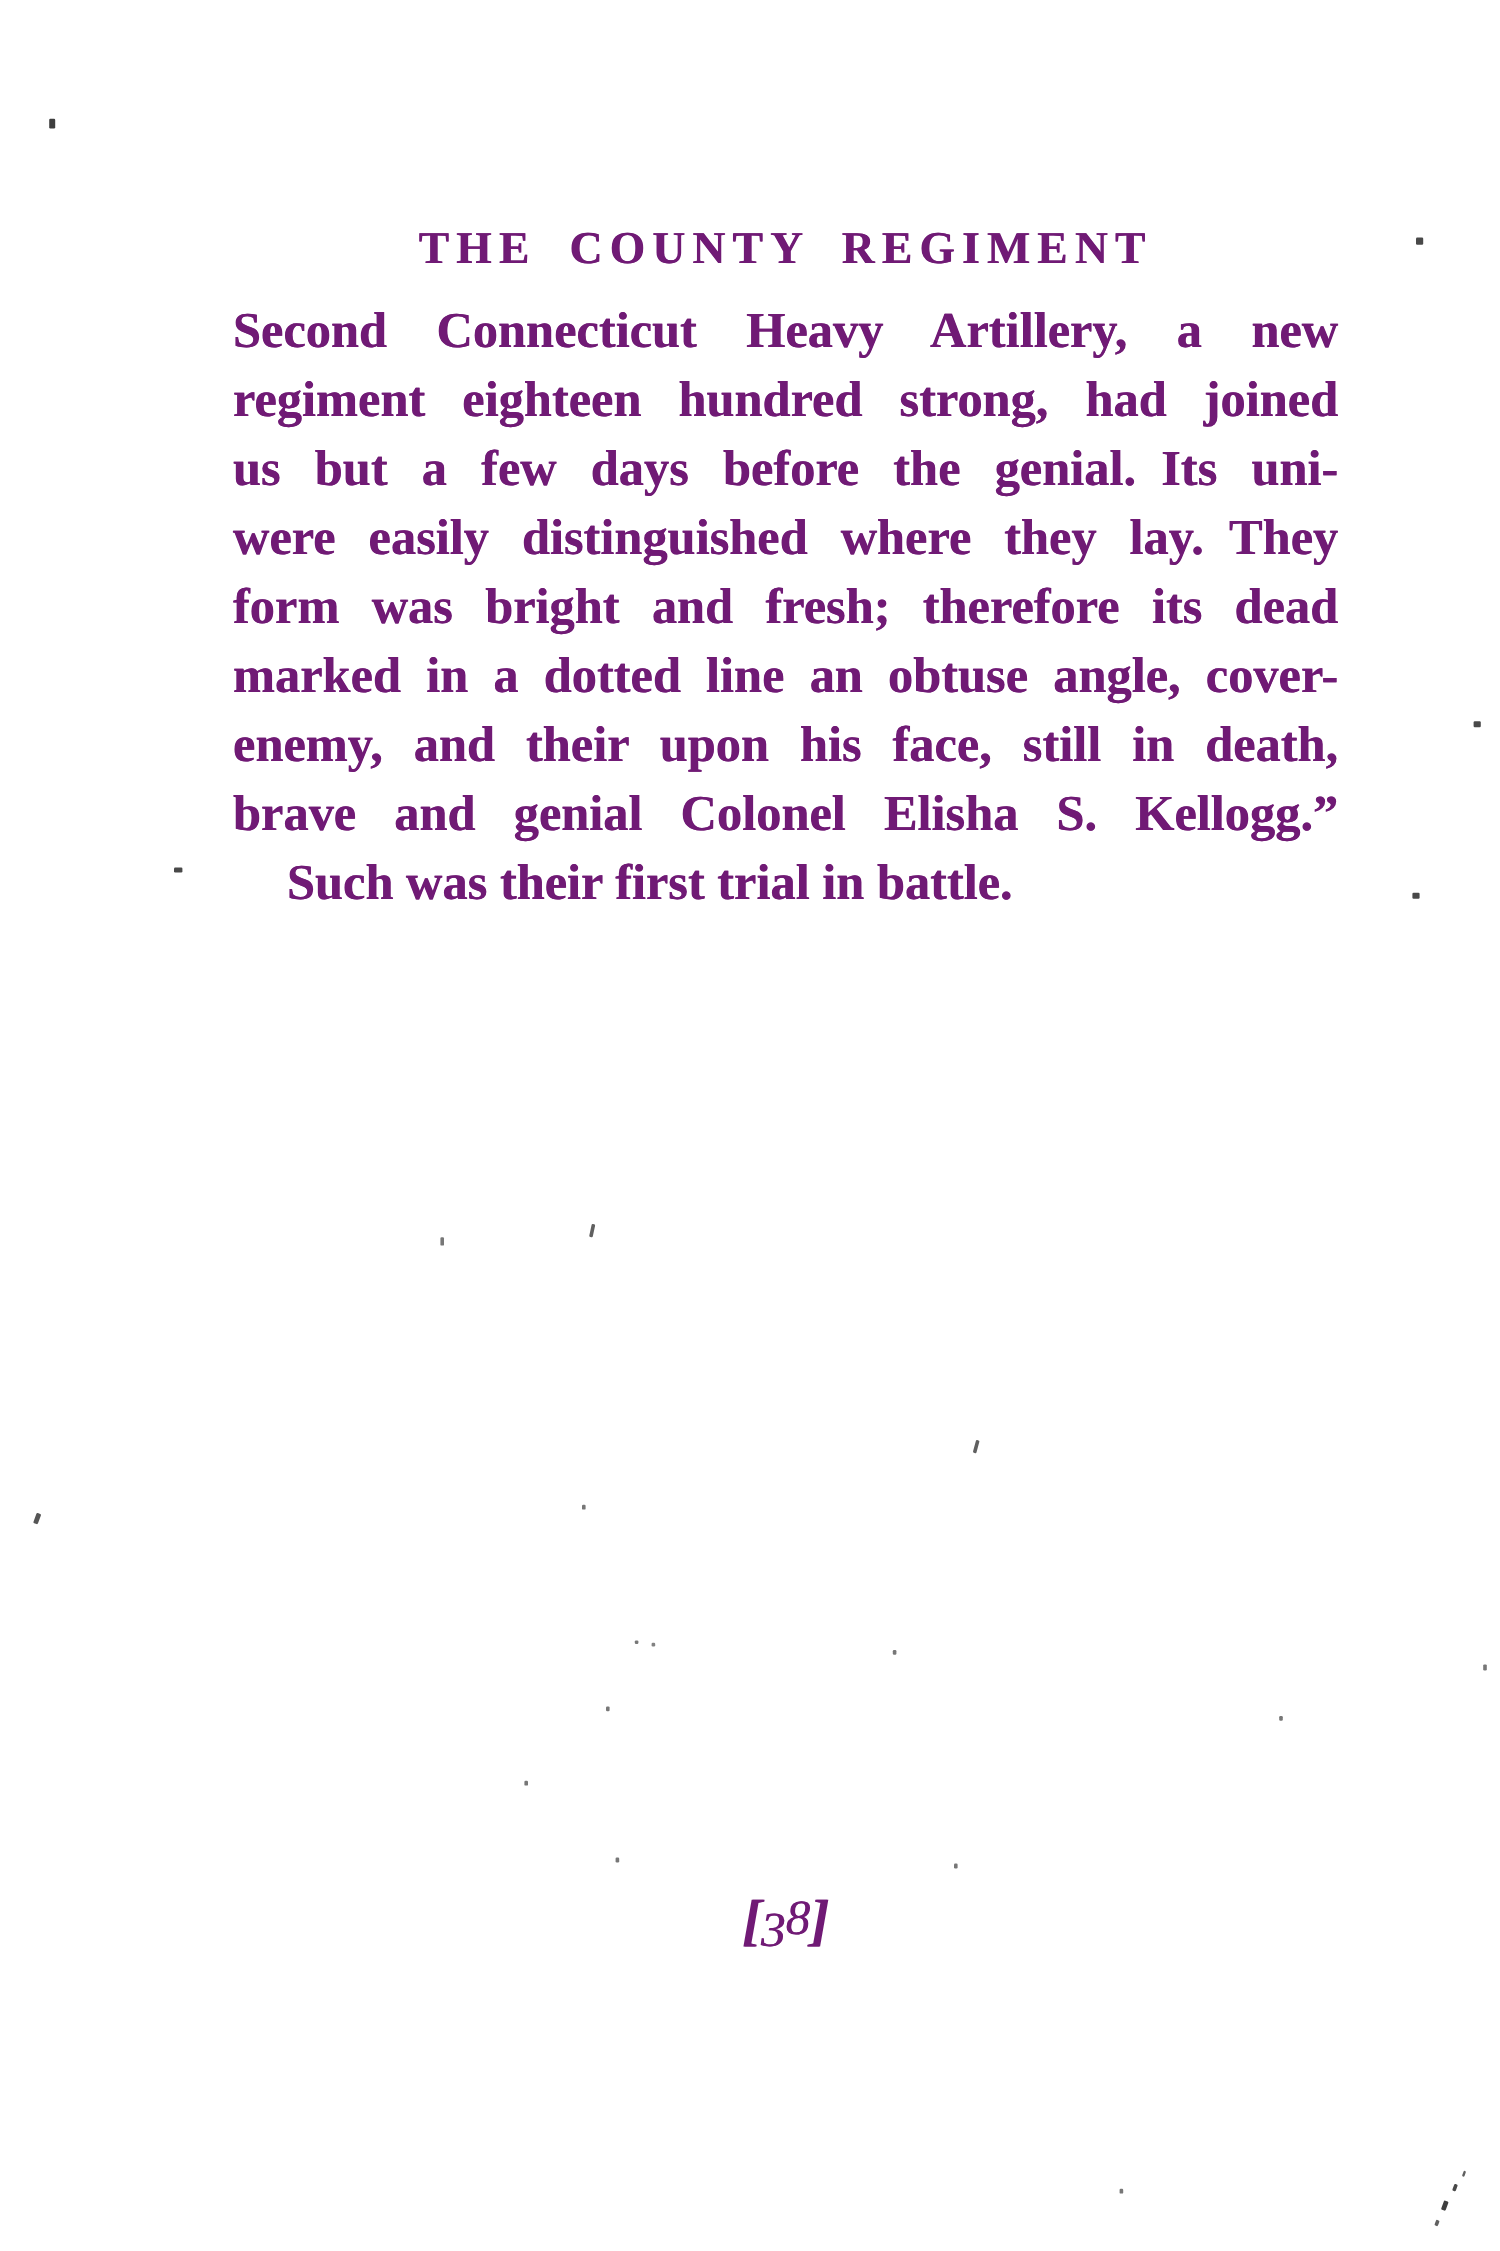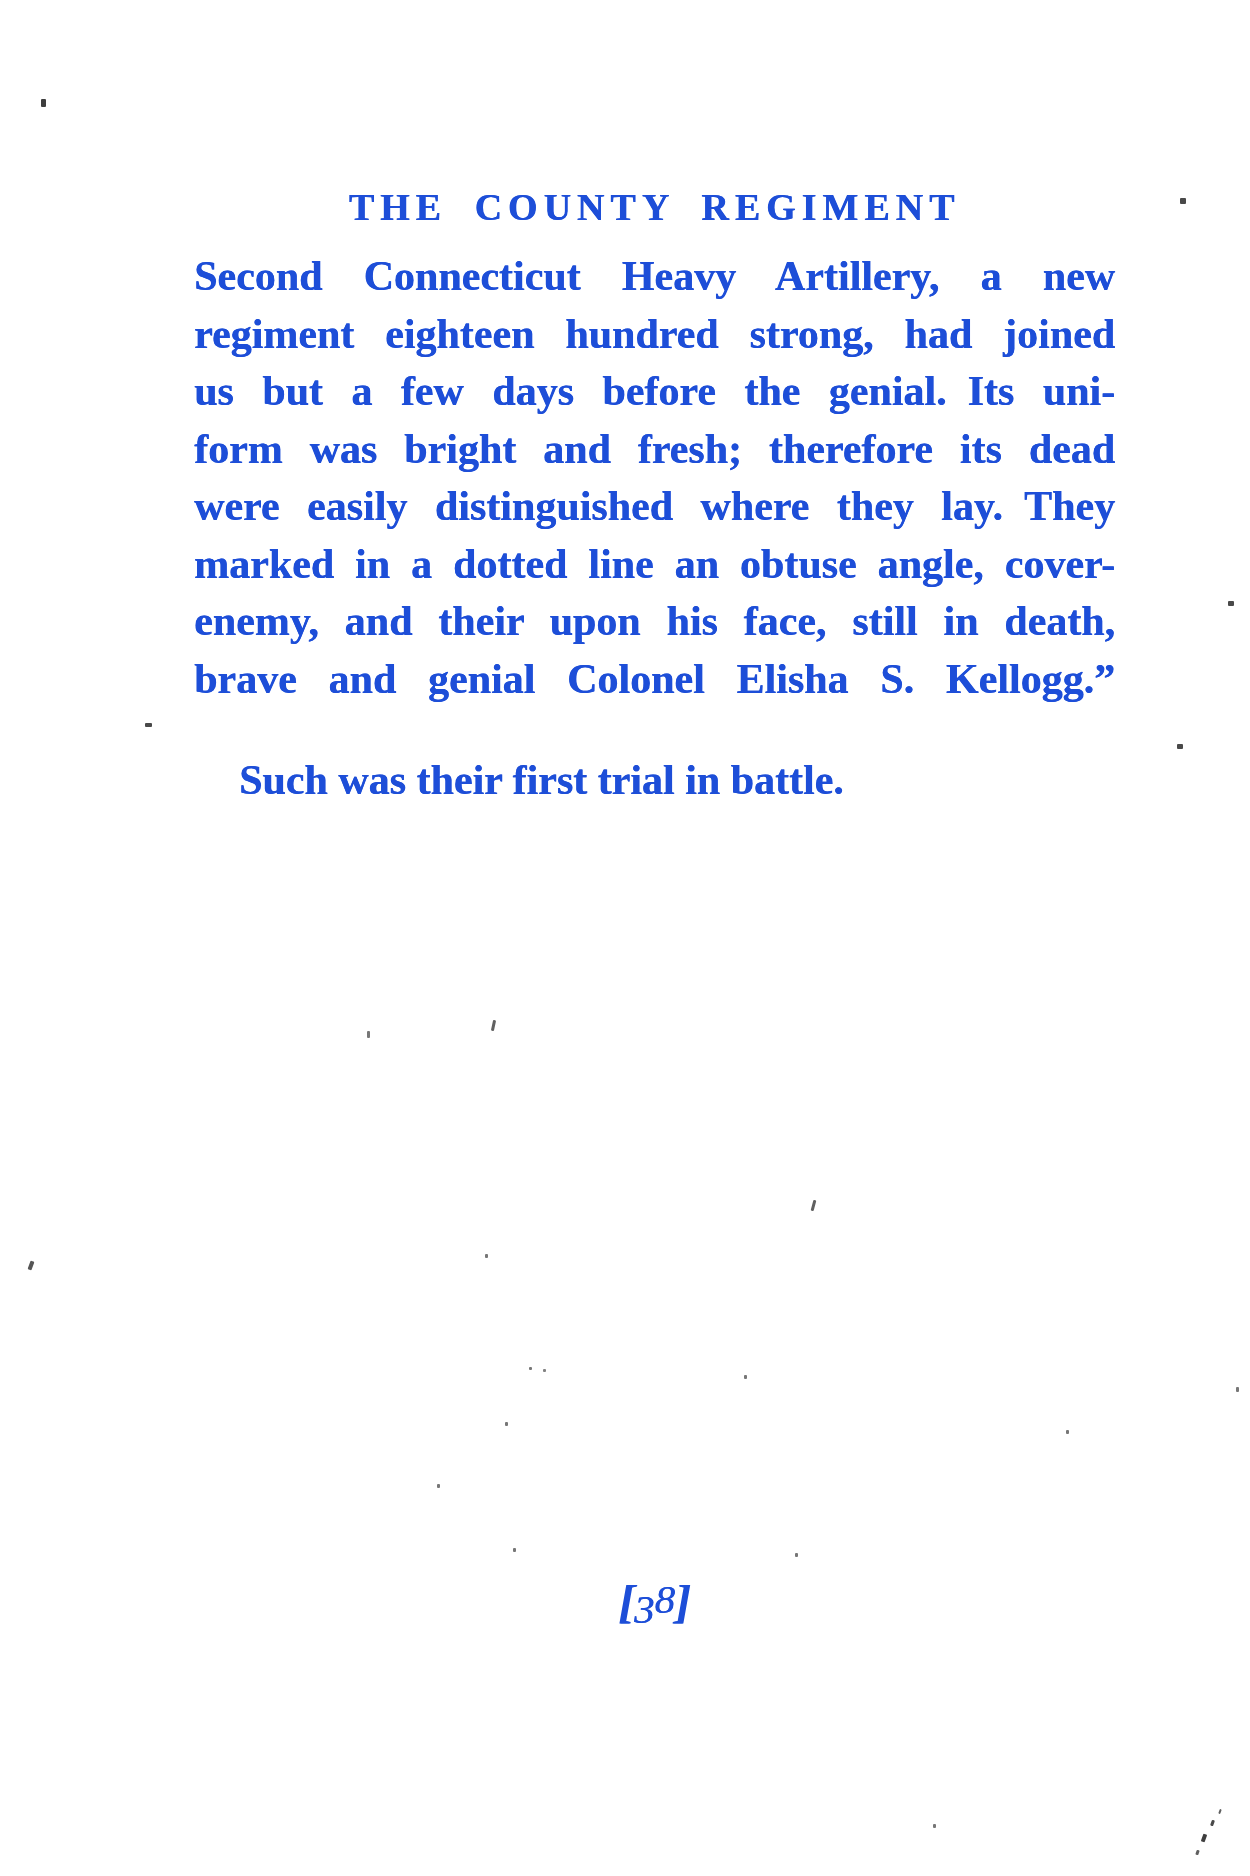--- a/index.html
+++ b/index.html
@@ -9,21 +9,21 @@
     width: 1250px;
     height: 1876px;
     overflow: hidden;
   }
   #scan-page {
     position: relative;
     width: 1250px;
     height: 1876px;
     background: #ffffff;
     font-family: "Liberation Serif", "DejaVu Serif", serif;
-    color: #1d4ed8;
+    color: #701a75;
   }
   
   .running-head {
     position: absolute;
     left: 194px;
     top: 186px;
     width: 921px;
     text-align: center;
     font-size: 38px;
     line-height: 1.15;
@@ -46,21 +46,20 @@
   }
   .text-line {
     white-space: nowrap;
     text-align: justify;
     text-align-last: justify;
   }
   .text-line.closing {
     text-align: left;
     text-align-last: left;
     padding-left: 45px;
-    margin-top: 44px;
   }
   
   .folio {
     position: absolute;
     left: 194px;
     top: 1574px;
     width: 921px;
     text-align: center;
     font-size: 44px;
     line-height: 1.15;
@@ -91,22 +90,22 @@
 <body>
 
 <div id="scan-page">
 
   <div class="running-head">THE COUNTY REGIMENT</div>
 
   <div class="body-block">
     <div class="text-line">Second Connecticut Heavy Artillery, a new</div>
     <div class="text-line">regiment eighteen hundred strong, had joined</div>
     <div class="text-line">us but a few days before the genial. Its uni-</div>
+    <div class="text-line">were easily distinguished where they lay. They</div>
     <div class="text-line">form was bright and fresh; therefore its dead</div>
-    <div class="text-line">were easily distinguished where they lay. They</div>
     <div class="text-line">marked in a dotted line an obtuse angle, cover-</div>
     <div class="text-line">enemy, and their upon his face, still in death,</div>
     <div class="text-line">brave and genial Colonel Elisha S. Kellogg.”</div>
     <div class="text-line closing">Such was their first trial in battle.</div>
   </div>
 
   <div class="folio">
     <span class="bracket">[</span><span class="digit digit-low">3</span><span class="digit digit-high">8</span><span class="bracket">]</span>
   </div>
 

